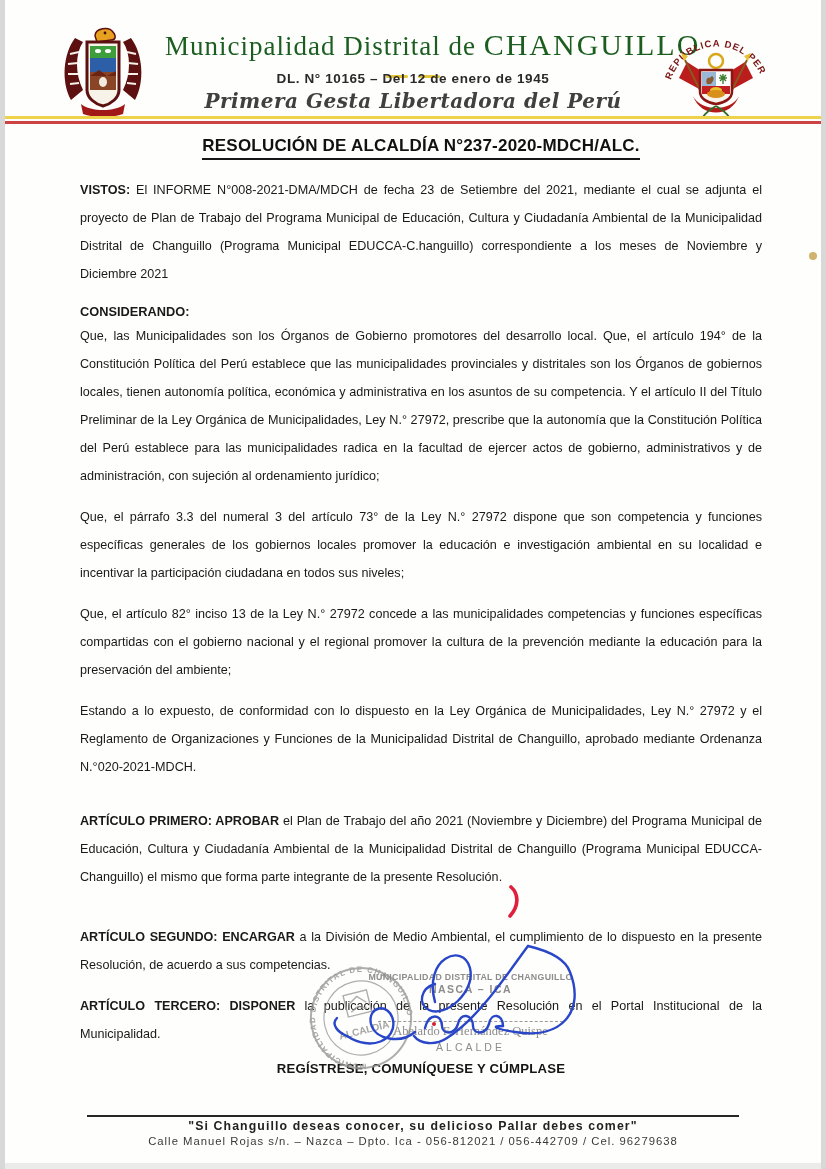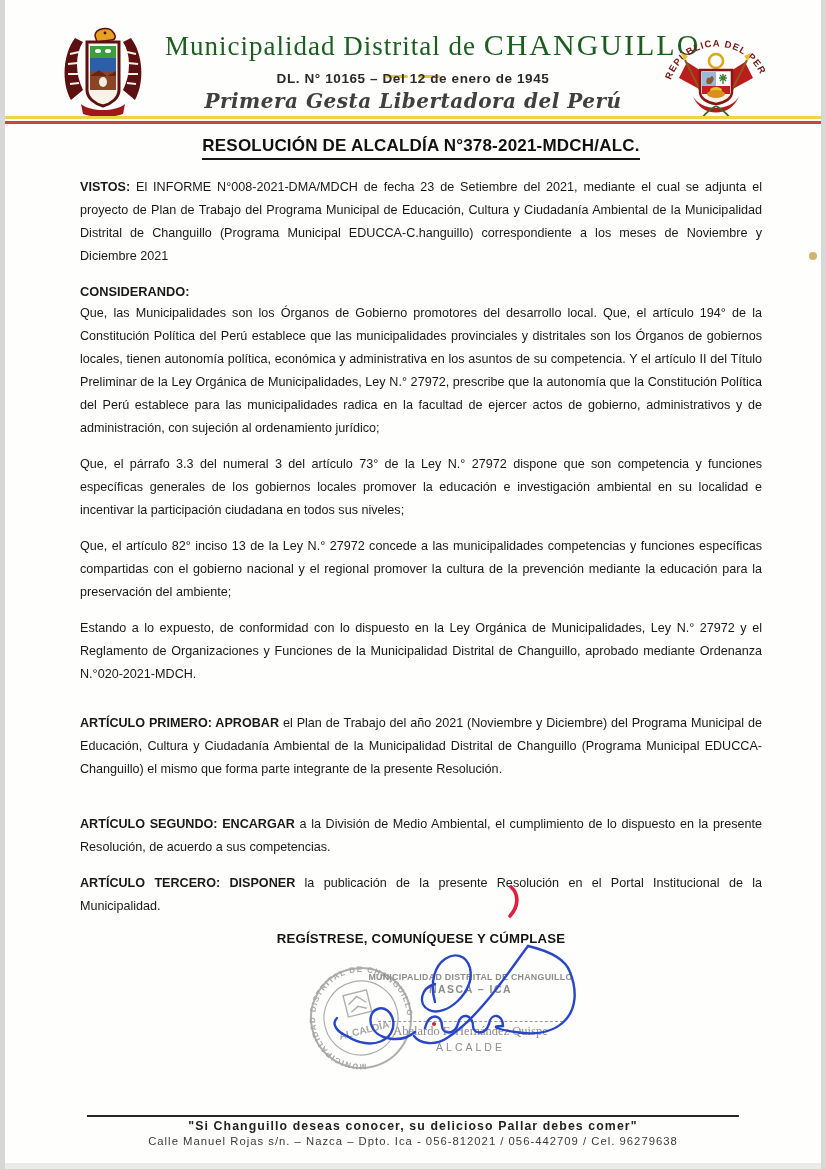--- a/index.html
+++ b/index.html
@@ -36,21 +36,21 @@
 
   
   .doc-body{position:absolute;top:136px;left:75px;width:682px;}
   .res-title{text-align:center;margin-bottom:16px;}
   .res-title span{
     display:inline-block;font-size:17px;font-weight:bold;letter-spacing:.2px;
     border-bottom:2px solid #161616;padding-bottom:2px;color:#111;
   }
   .date-line{text-align:right;font-size:13.5px;margin-bottom:13px;color:#1c1c1c;}
   p.para{
-    font-size:12.6px;line-height:23px;text-align:justify;
+    font-size:12.6px;line-height:28px;text-align:justify;
     margin:0 0 13px 0;
   }
   .b{font-weight:bold;}
   .heading{font-size:12.8px;font-weight:bold;margin:2px 0 0 0;line-height:21.2px;}
   .spacer-sm{height:2px;}
   .closing-line{text-align:center;font-size:13.2px;font-weight:bold;margin-top:5px;letter-spacing:.2px;color:#151515;}
 
   
   .sig-zone{position:absolute;left:0;top:950px;width:826px;height:150px;}
   .round-stamp{position:absolute;left:300px;top:12px;width:112px;height:112px;opacity:.8;transform:rotate(-14deg);}
@@ -150,21 +150,21 @@
     <div class="rule-yellow"></div>
     <div class="rule-gap"></div>
     <div class="rule-red"></div>
   </div>
 
   <div class="gold-dot"></div>
 
   <div class="doc-body">
 
     <div class="res-title">
-      <span>RESOLUCIÓN DE ALCALDÍA N°378-2021-MDCH/ALC.</span>
+      <span>RESOLUCIÓN DE ALCALDÍA N°237-2020-MDCH/ALC.</span>
     </div>
 
 
     <p class="para"><span class="b">VISTOS:</span><span> El INFORME N°008-2021-DMA/MDCH de fecha 23  de Setiembre del 2021, mediante el cual se adjunta el proyecto de Plan de Trabajo  del Programa Municipal de Educación, Cultura y Ciudadanía Ambiental de la Municipalidad Distrital de Changuillo (Programa Municipal EDUCCA-C.hanguillo) correspondiente a los meses de Noviembre y Diciembre 2021</span></p>
 
     <div class="heading">CONSIDERANDO:</div>
     <p class="para">Que, las Municipalidades son los Órganos de Gobierno promotores del desarrollo local. Que, el artículo 194° de la Constitución Política del Perú establece que las municipalidades provinciales y distritales son los Órganos de gobiernos locales, tienen autonomía política, económica y administrativa en los asuntos de su competencia. Y el artículo II del Título Preliminar de la Ley Orgánica de Municipalidades, Ley N.° 27972, prescribe que la autonomía que la Constitución Política del Perú establece para las municipalidades radica en la facultad de ejercer actos de gobierno, administrativos y de administración, con sujeción al ordenamiento jurídico;</p>
     <p class="para">Que, el párrafo 3.3 del numeral 3 del artículo 73° de la Ley N.° 27972 dispone que son competencia y funciones específicas generales de los gobiernos locales promover la educación e investigación ambiental en su localidad e incentivar la participación ciudadana en todos sus niveles;</p>
     <p class="para">Que, el artículo 82° inciso 13 de la Ley N.° 27972 concede a las municipalidades competencias y funciones específicas compartidas con el gobierno nacional y el regional promover la cultura de la prevención mediante la educación para la preservación del ambiente;</p>
     <p class="para">Estando a lo expuesto, de conformidad con lo dispuesto en la Ley Orgánica de Municipalidades, Ley N.° 27972 y el Reglamento de Organizaciones y Funciones de la Municipalidad Distrital de Changuillo, aprobado mediante Ordenanza N.°020-2021-MDCH.</p>

